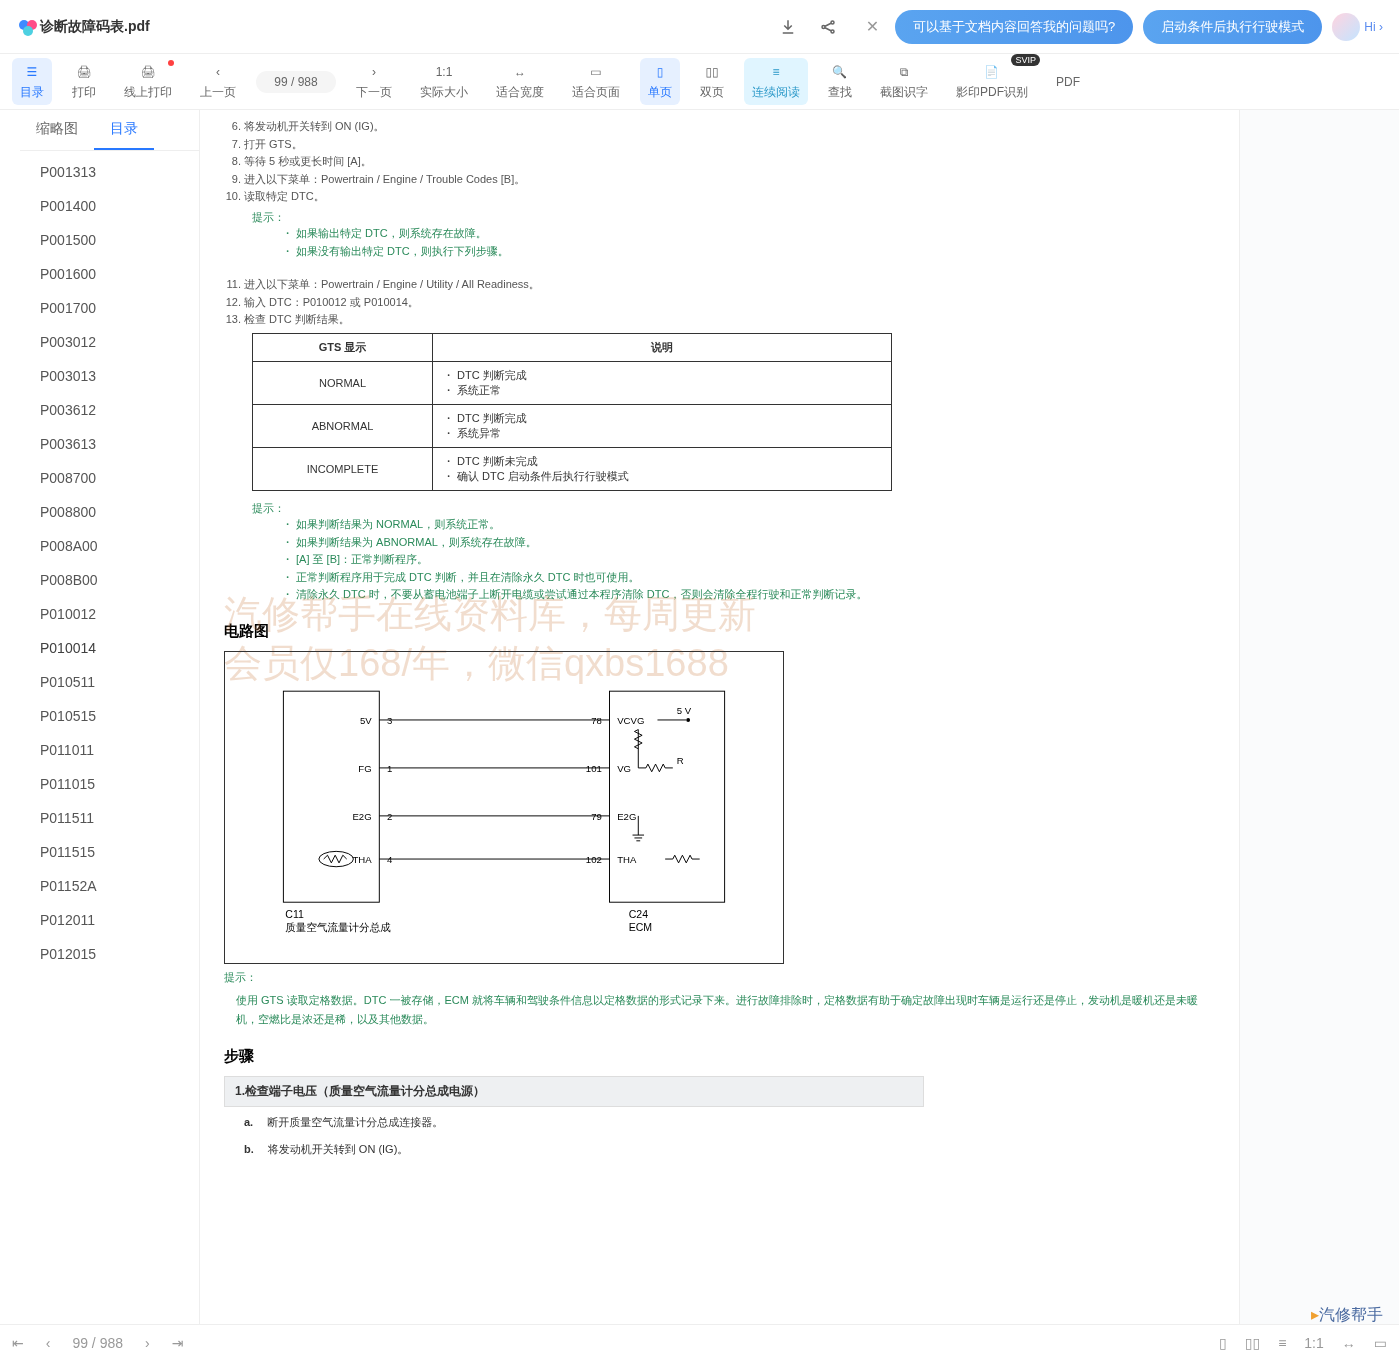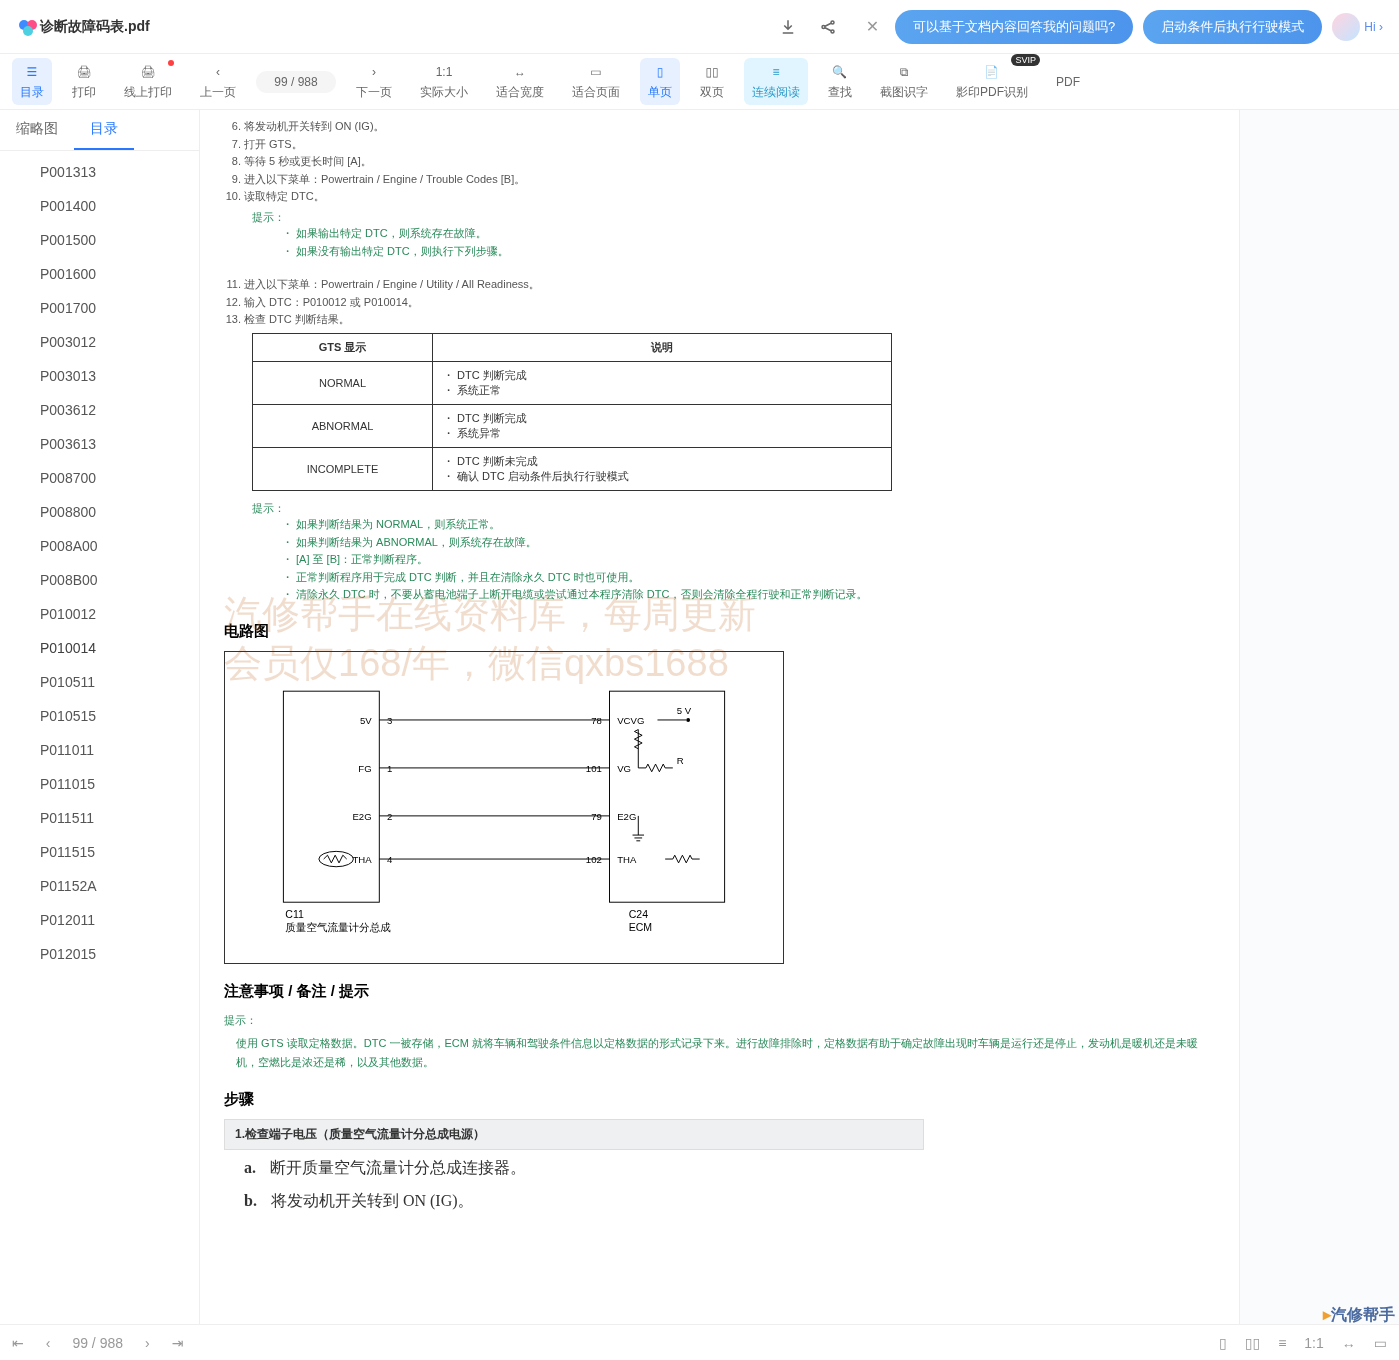--- a/index.html
+++ b/index.html
@@ -16,21 +16,21 @@
 .avatar-circ { width: 28px; height: 28px; border-radius: 50%; background: linear-gradient(135deg,#ffd4e0,#c4e4ff); }
 .hi-txt { color: #5a8cf0; font-size: 12px; }
 .toolbar { display: flex; align-items: center; border-bottom: 1px solid #eee; padding: 4px 12px; gap: 12px; height: 56px; overflow: hidden; }
 .tool-item { display: flex; flex-direction: column; align-items: center; gap: 2px; padding: 4px 8px; font-size: 12px; color: #666; cursor: pointer; position: relative; }
 .tool-item.active { background: #e6f0ff; border-radius: 6px; color: #2878ff; }
 .tool-item.active-cyan { background: #e0f5ff; border-radius: 6px; color: #2a98c8; }
 .tool-icon { width: 20px; height: 20px; display: flex; align-items: center; justify-content: center; }
 .red-dot { position: absolute; top: 2px; right: 6px; width: 6px; height: 6px; background: #ff4040; border-radius: 50%; }
 .page-input { border: none; background: #f5f5f5; border-radius: 12px; padding: 4px 10px; font-size: 12px; color: #666; width: 80px; text-align: center; }
 .main { display: flex; height: calc(100vh - 146px); }
-.side-tabs { display: flex; border-bottom: 1px solid #eee; }
+.side-tabs { display: flex; border-bottom: 1px solid #eee; margin-left: 20px; }
 .side-tab { padding: 10px 16px; font-size: 14px; color: #666; cursor: pointer; }
 .side-tab.active { color: #2878ff; border-bottom: 2px solid #2878ff; }
 .sidebar { width: 200px; border-right: 1px solid #eee; display: flex; flex-direction: column; overflow: hidden; }
 .toc-list { overflow-y: auto; padding: 4px 0 4px 30px; flex: 1; }
 .toc-item { padding: 9px 10px; font-size: 14px; color: #555; cursor: pointer; }
 .toc-item.active { color: #404040; font-weight: 500; }
 .content { flex: 1; overflow: auto; background: #fff; padding: 8px 24px 20px 24px; position: relative; }
 .watermark { position: absolute; top: 480px; left: 24px; font-size: 38px; color: rgba(200,120,60,0.25); font-weight: 500; pointer-events: none; line-height: 1.3; }
 .right-strip { width: 160px; border-left: 1px solid #eee; background: #fafbfc; }
 .ol-steps { font-size: 11px; color: #555; line-height: 1.6; margin-left: 20px; }
@@ -40,28 +40,28 @@
 .gts-table { width: 640px; border-collapse: collapse; margin: 4px 4px 4px 28px; font-size: 11px; padding-left: 23px; }
 .gts-table th, .gts-table td { border: 1px solid #333; padding: 6px 10px; }
 .gts-table th { background: #fff; text-align: center; font-weight: 600; }
 .gts-td-left { text-align: center; width: 180px; }
 .dot-line::before { content: "・ "; }
 .section-h { font-size: 15px; font-weight: 700; margin: 18px 0 10px 0; color: #000; }
 .circuit-box { border: 1px solid #333; padding: 20px; width: 560px; position: relative; }
 .circuit-svg { width: 100%; }
 .note-green { color: #2a8a5a; font-size: 11px; line-height: 1.7; margin-top: 4px; }
 .step-bar { background: #eef0f2; border: 1px solid #ddd; padding: 6px 10px; font-size: 12px; font-weight: 600; width: 700px; margin-top: 10px; }
-.sub-step { font-size: 16px; padding: 8px 0 4px 20px; font-family: Liberation Serif, serif; }
+.sub-step { font-size: 11px; padding: 8px 0 4px 20px; }
 .sub-step b { margin-right: 14px; }
 .footer { position: fixed; bottom: 0; left: 0; right: 0; height: 36px; border-top: 1px solid #eee; background: #fff; display: flex; align-items: center; padding: 0 12px; gap: 18px; }
 .footer-nav { display: flex; align-items: center; gap: 22px; }
 .footer-nav span, .footer-viewicons span { cursor: pointer; color: #999; font-size: 14px; }
 .footer-pg { font-size: 12px; color: #666;}
 .footer-viewicons { margin-left: auto; display: flex; gap: 18px; align-items: center; }
-.brand-logo { position: fixed; right: 4px; bottom: 34px; font-size: 16px; font-weight: 700; color: #4a6aa0; }
+.brand-logo { position: fixed; right: 16px; bottom: 34px; font-size: 16px; font-weight: 400; color: #4a6aa0; }
 .brand-logo .orange { color: #f0a030; }
 .swp-badge { position:absolute; top:-4px; right:-4px; background:#333; color:#fff; font-size:9px; border-radius:8px; padding:1px 4px; }
 </style>
 </head>
 <body>
 
 <div class="header">
   <div class="logo">
     <svg width="24" height="24" viewBox="0 0 24 24">
         <circle cx="8" cy="10" r="5" fill="#3d8bff"></circle>
@@ -300,21 +300,20 @@
         <path d="M438 195 h8 l2 -4 4 8 4 -8 4 8 4 -8 2 4 h8" fill="none" stroke="#000"></path>
         <ellipse cx="95" cy="195" rx="18" ry="8" fill="none" stroke="#000"></ellipse>
         <path d="M82 195 l4 -4 4 8 4 -8 4 8 4 -8 4 4" fill="none" stroke="#000"></path>
         <text x="42" y="256" font-size="11">C11</text>
         <text x="42" y="270" font-size="11">质量空气流量计分总成</text>
         <text x="400" y="256" font-size="11">C24</text>
         <text x="400" y="270" font-size="11">ECM</text>
       </svg>
     </div>
 
-    <div class="section-h">注意事项 / 备注 / 提示</div>
     <div class="note-green">提示：</div>
     <div class="note-green" style="margin-left:12px;">使用 GTS 读取定格数据。DTC 一被存储，ECM 就将车辆和驾驶条件信息以定格数据的形式记录下来。进行故障排除时，定格数据有助于确定故障出现时车辆是运行还是停止，发动机是暖机还是未暖机，空燃比是浓还是稀，以及其他数据。</div>
 
     <div class="section-h">步骤</div>
     <div class="step-bar">1.检查端子电压（质量空气流量计分总成电源）</div>
     <div class="sub-step"><b>a.</b><span>断开质量空气流量计分总成连接器。</span></div>
     <div class="sub-step"><b>b.</b><span>将发动机开关转到 ON (IG)。</span></div>
   </div>
 
   <div class="right-strip"></div>

